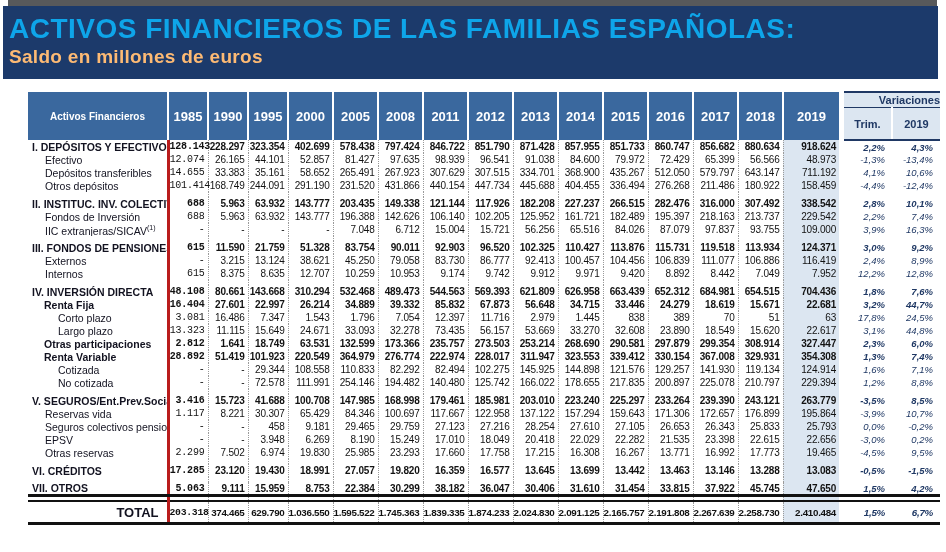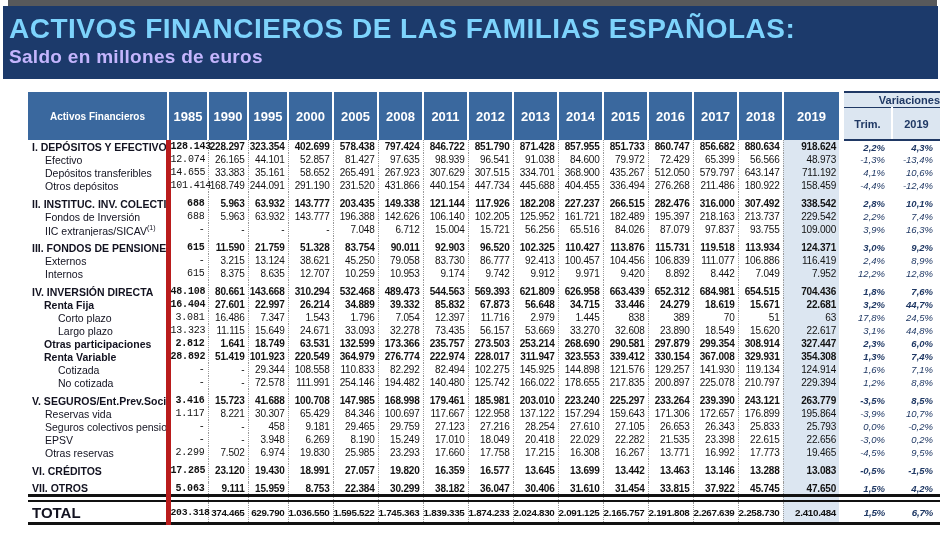--- a/index.html
+++ b/index.html
@@ -12,45 +12,45 @@
   }
   *{box-sizing:border-box;}
   html,body{margin:0;padding:0;}
   body{
     width:946px;height:552px;overflow:hidden;background:#fff;
     font-family:"Liberation Sans", sans-serif;color:var(--ink);
   }
   .top-strip{height:6px;background:var(--strip);margin:0 9px 0 8px;}
   .band{background:var(--navy);margin:0 8px 0 3px;padding:7px 6px 11px 6px;}
   .band h1{
-    margin:0;color:#7dd3fc;font-size:28px;font-weight:bold;letter-spacing:.5px;
+    margin:0;color:#0ea5e9;font-size:28px;font-weight:bold;letter-spacing:.5px;
     line-height:1.12;white-space:nowrap;
   }
-  .band h2{margin:2px 0 0;color:#c4b5fd;font-size:19px;font-weight:bold;letter-spacing:.3px;}
+  .band h2{margin:2px 0 0;color:#fdba74;font-size:19px;font-weight:bold;letter-spacing:.3px;}
   main{margin:12px 0 0 28px;}
   table{border-collapse:collapse;table-layout:fixed;width:912px;}
   th,td{padding:0;vertical-align:middle;}
   
   thead th{background:var(--hdrblue);color:#fff;font-weight:bold;}
   th.lbl{font-size:10px;border-right:2px solid #fff;height:42px;}
   th.yr{font-size:13px;border-left:2px solid #fff;text-align:center;}
   th.gapcol{background:#fff;border:none;}
   th.var-title{
     background:var(--hl);color:var(--navytext);font-size:11px;text-align:right;
     border-top:2px solid var(--navytext);border-bottom:1px solid var(--navytext);height:15px;
   }
   th.var-sub{
     background:var(--hl);color:var(--navytext);font-size:11px;text-align:center;
     border-bottom:2px solid var(--navytext);height:33px;
   }
   th.var-sub + th.var-sub{border-left:2px solid #fff;}
   
   tbody td{height:13px;font-size:10px;}
   td.lbl{
-    text-align:left;font-size:10.5px;border-right:5px solid #b91c1c;
+    text-align:left;font-size:10.5px;border-right:3px solid #b91c1c;
     white-space:nowrap;overflow:hidden;padding-left:4px;color:#121220;
   }
   td.lbl sup{font-size:7px;}
   td.num{
     text-align:right;padding-right:3px;letter-spacing:-0.2px;white-space:nowrap;
     border-left:1px dotted #9a9a9a;color:#121212;
   }
   td.num.first{border-left:none;font-family:Liberation Mono, monospace;}
   td.num.hl{background:var(--hl);}
   td.gapcol{background:#fff;}
@@ -63,21 +63,21 @@
   tr.r-sub td.lbl{padding-left:17px;font-weight:normal;}
   tr.r-bold1 td{font-weight:bold;}
   tr.r-bold1 td.lbl{padding-left:16px;}
   tr.r-sub2 td.lbl{padding-left:30px;}
   tr.r-spacer td{height:5px;padding:0;font-size:2px;line-height:2px;}
   tr.rule-below td{border-bottom:3px solid #111;}
   tr.r-total td{
     border-top:2px solid #111;border-bottom:3px solid #111;height:23px;
     font-weight:bold;font-size:9.8px;letter-spacing:-0.3px;
   }
-  tr.r-total td.lbl{text-align:left;padding-right:8px;font-size:15px;letter-spacing:0;}
+  tr.r-total td.lbl{text-align:right;padding-right:8px;font-size:13px;letter-spacing:0;}
 </style>
 </head>
 <body>
 
 <div class="top-strip"></div>
 
 <header class="band">
   <h1>ACTIVOS FINANCIEROS DE LAS FAMILIAS ESPAÑOLAS:</h1>
   <h2>Saldo en millones de euros</h2>
 </header>

